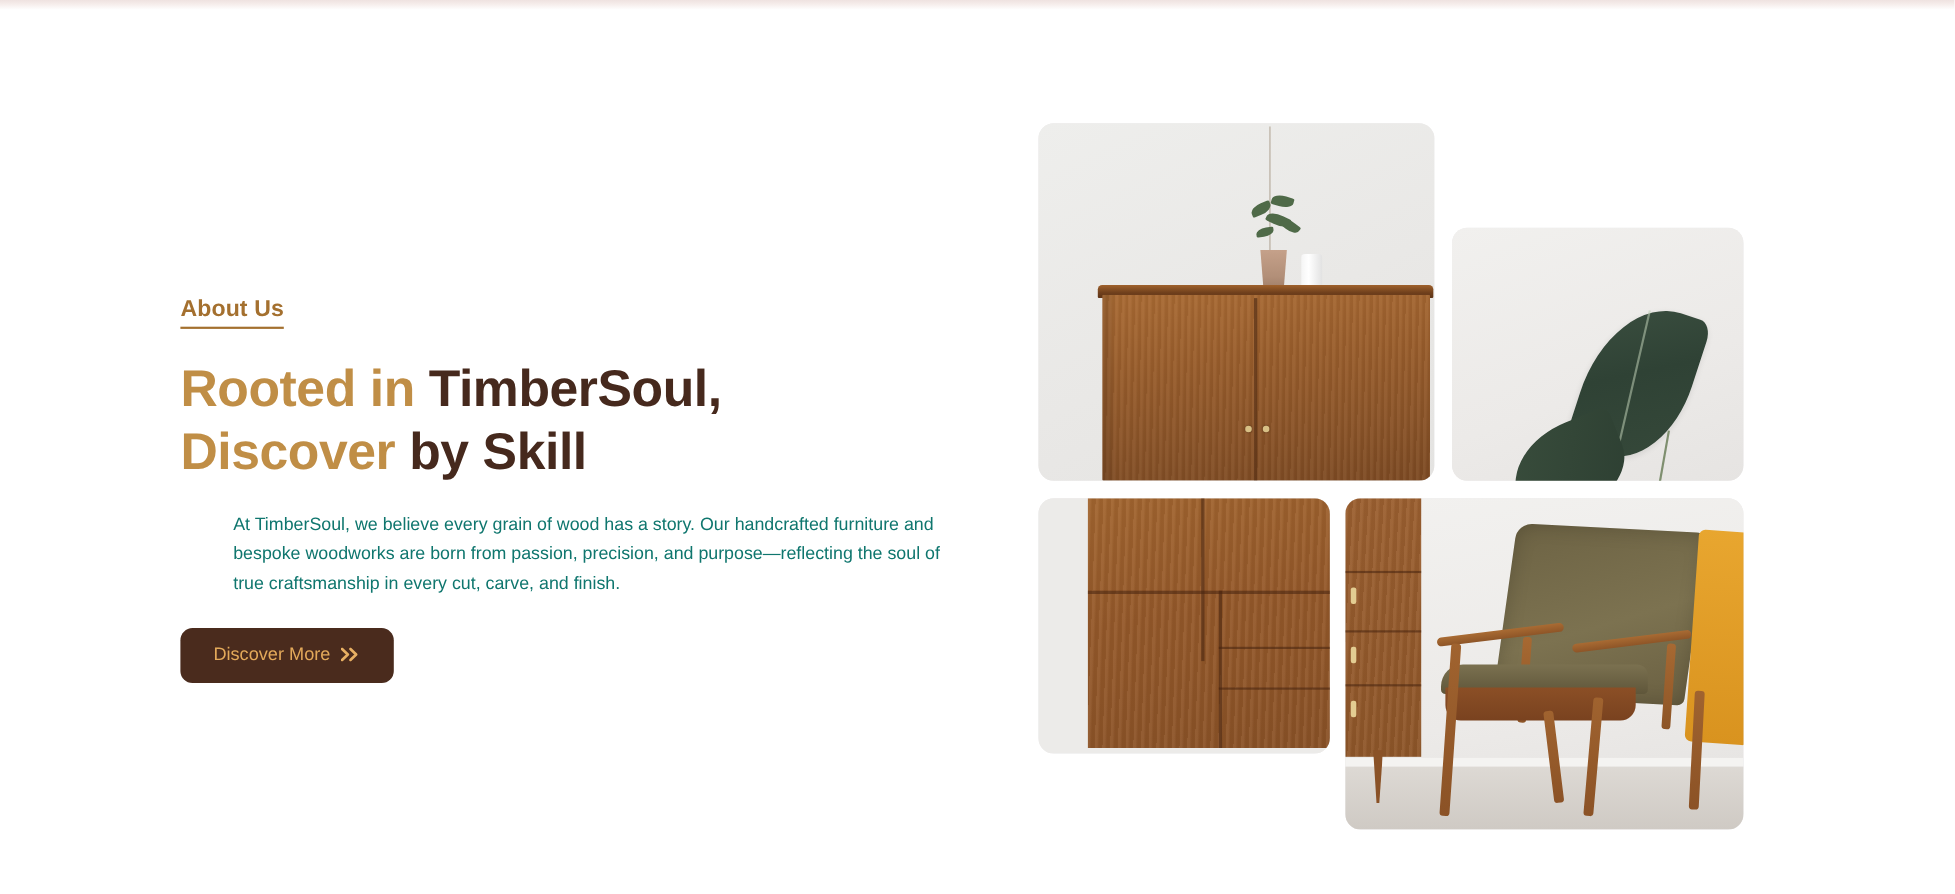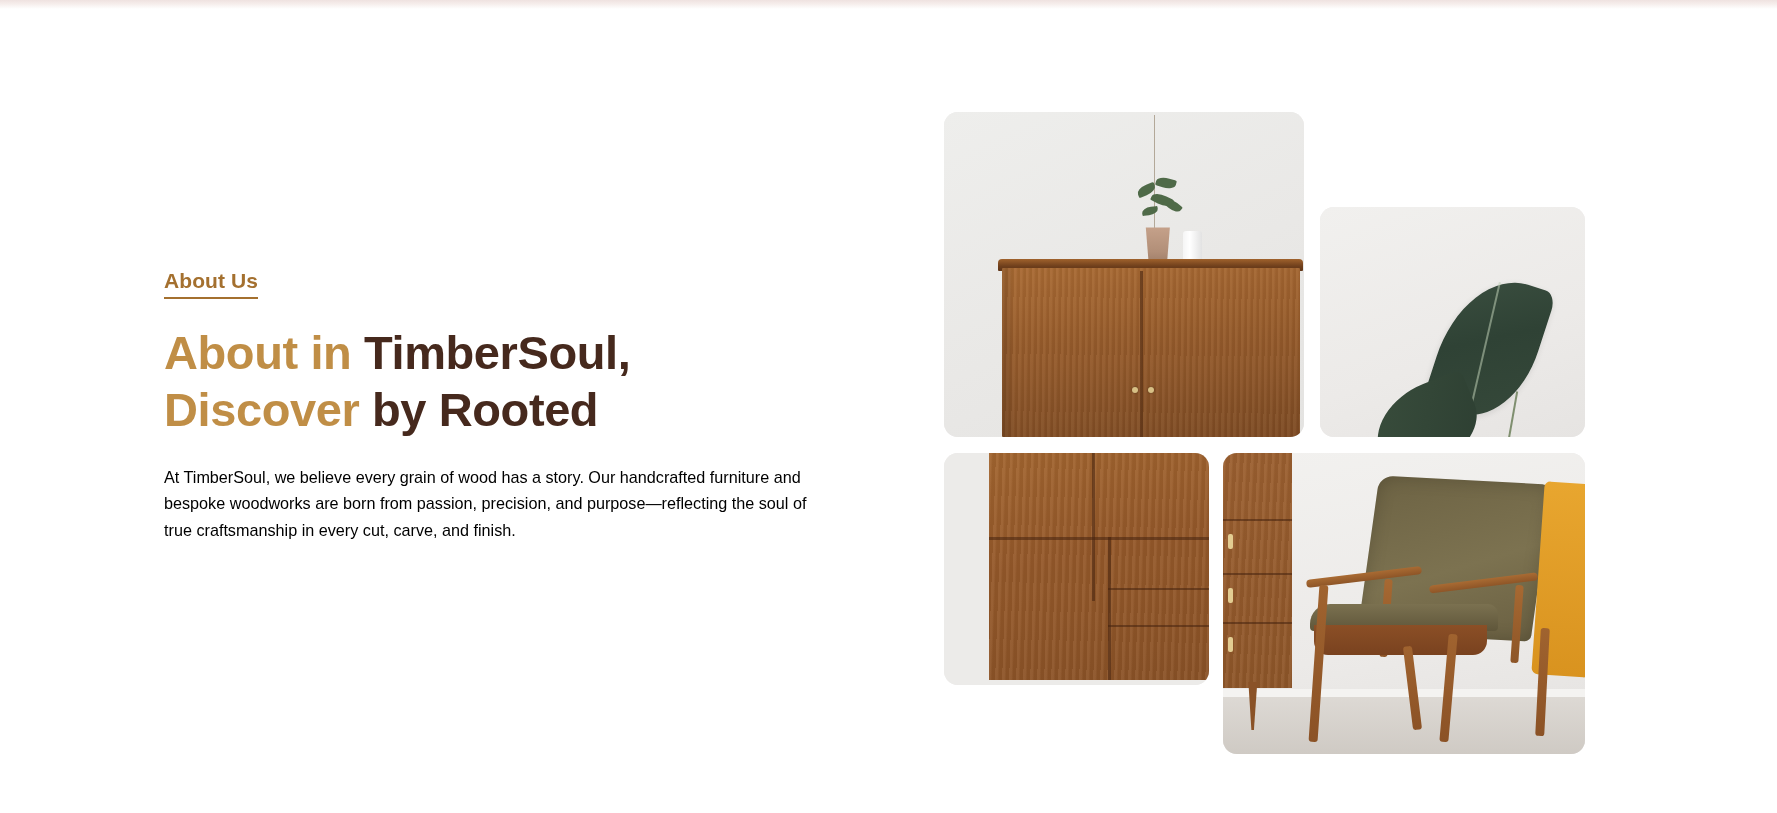--- a/index.html
+++ b/index.html
@@ -64,22 +64,23 @@
     color: #46291d;
   }
   .headline .accent { color: #c08e46; }
   .headline .dark   { color: #46291d; }
 
   .body-copy {
     margin-top: 25px;
     width: 672px;
     font-size: 16.2px;
     line-height: 1.63;
-    color: #000000;
+    color: #0f766e;
     font-weight: normal;
+    margin-left: 48px;
   }
 
   .cta {
     margin-top: 28px;
     display: inline-flex;
     align-items: center;
     gap: 10px;
     background: #4a2b1d;
     color: #e3a95a;
     border: none;
@@ -334,26 +335,35 @@
 
 <div class="top-band"></div>
 
 <div class="page">
 
   <div class="text-col">
 
     <div class="eyebrow">About Us</div>
 
     <h1 class="headline">
-      <span class="accent">About in </span><span class="dark">TimberSoul,</span><br>
-      <span class="accent">Discover </span><span class="dark">by Rooted</span>
+      <span class="accent">Rooted in </span><span class="dark">TimberSoul,</span><br>
+      <span class="accent">Discover </span><span class="dark">by Skill</span>
     </h1>
 
     <p class="body-copy">At TimberSoul, we believe every grain of wood has a story. Our handcrafted furniture and bespoke woodworks are born from passion, precision, and purpose—reflecting the soul of true craftsmanship in every cut, carve, and finish.</p>
 
+    <button class="cta">
+      <span>Discover More</span>
+      <span class="chev">
+        <svg width="18" height="13" viewBox="0 0 18 13" aria-hidden="true">
+          <path d="M1 1.5 L6.2 6.5 L1 11.5" fill="none" stroke="#e8b063" stroke-width="2.4" stroke-linecap="round" stroke-linejoin="round"></path>
+          <path d="M8.6 1.5 L13.8 6.5 L8.6 11.5" fill="none" stroke="#e8b063" stroke-width="2.4" stroke-linecap="round" stroke-linejoin="round"></path>
+        </svg>
+      </span>
+    </button>
   </div>
 
   <div class="mosaic">
 
     <div class="tile tile-cabinet-top">
       <div class="photo">
         <div class="wall-light"></div>
         <div class="stem"></div>
         <div class="leafblade" style="left:53.5%; top:22.5%; width:5.2%; height:3.2%; transform:rotate(-22deg);"></div>
         <div class="leafblade" style="left:58.8%; top:20.2%; width:5.6%; height:3.0%; transform:rotate(16deg);"></div>

